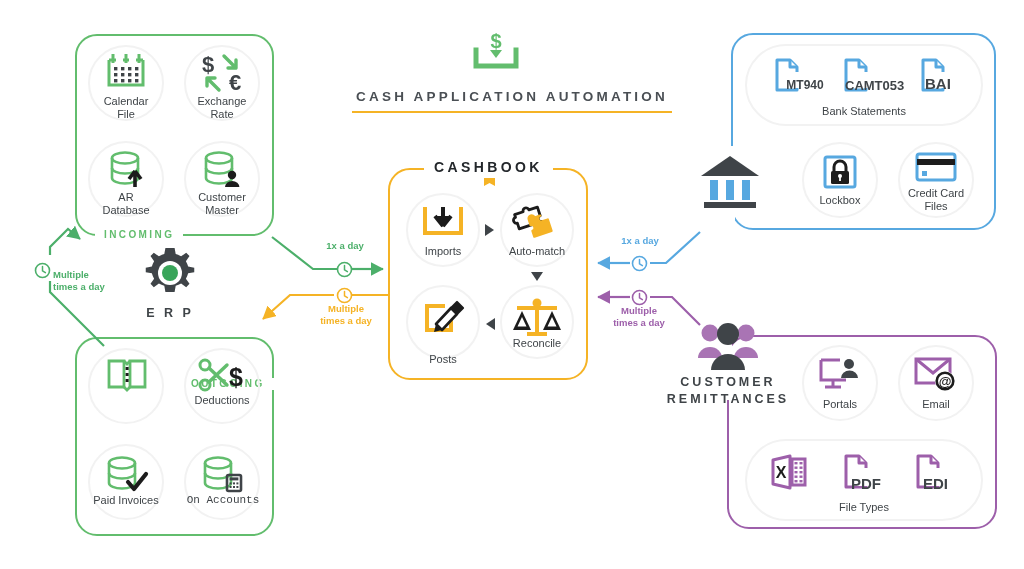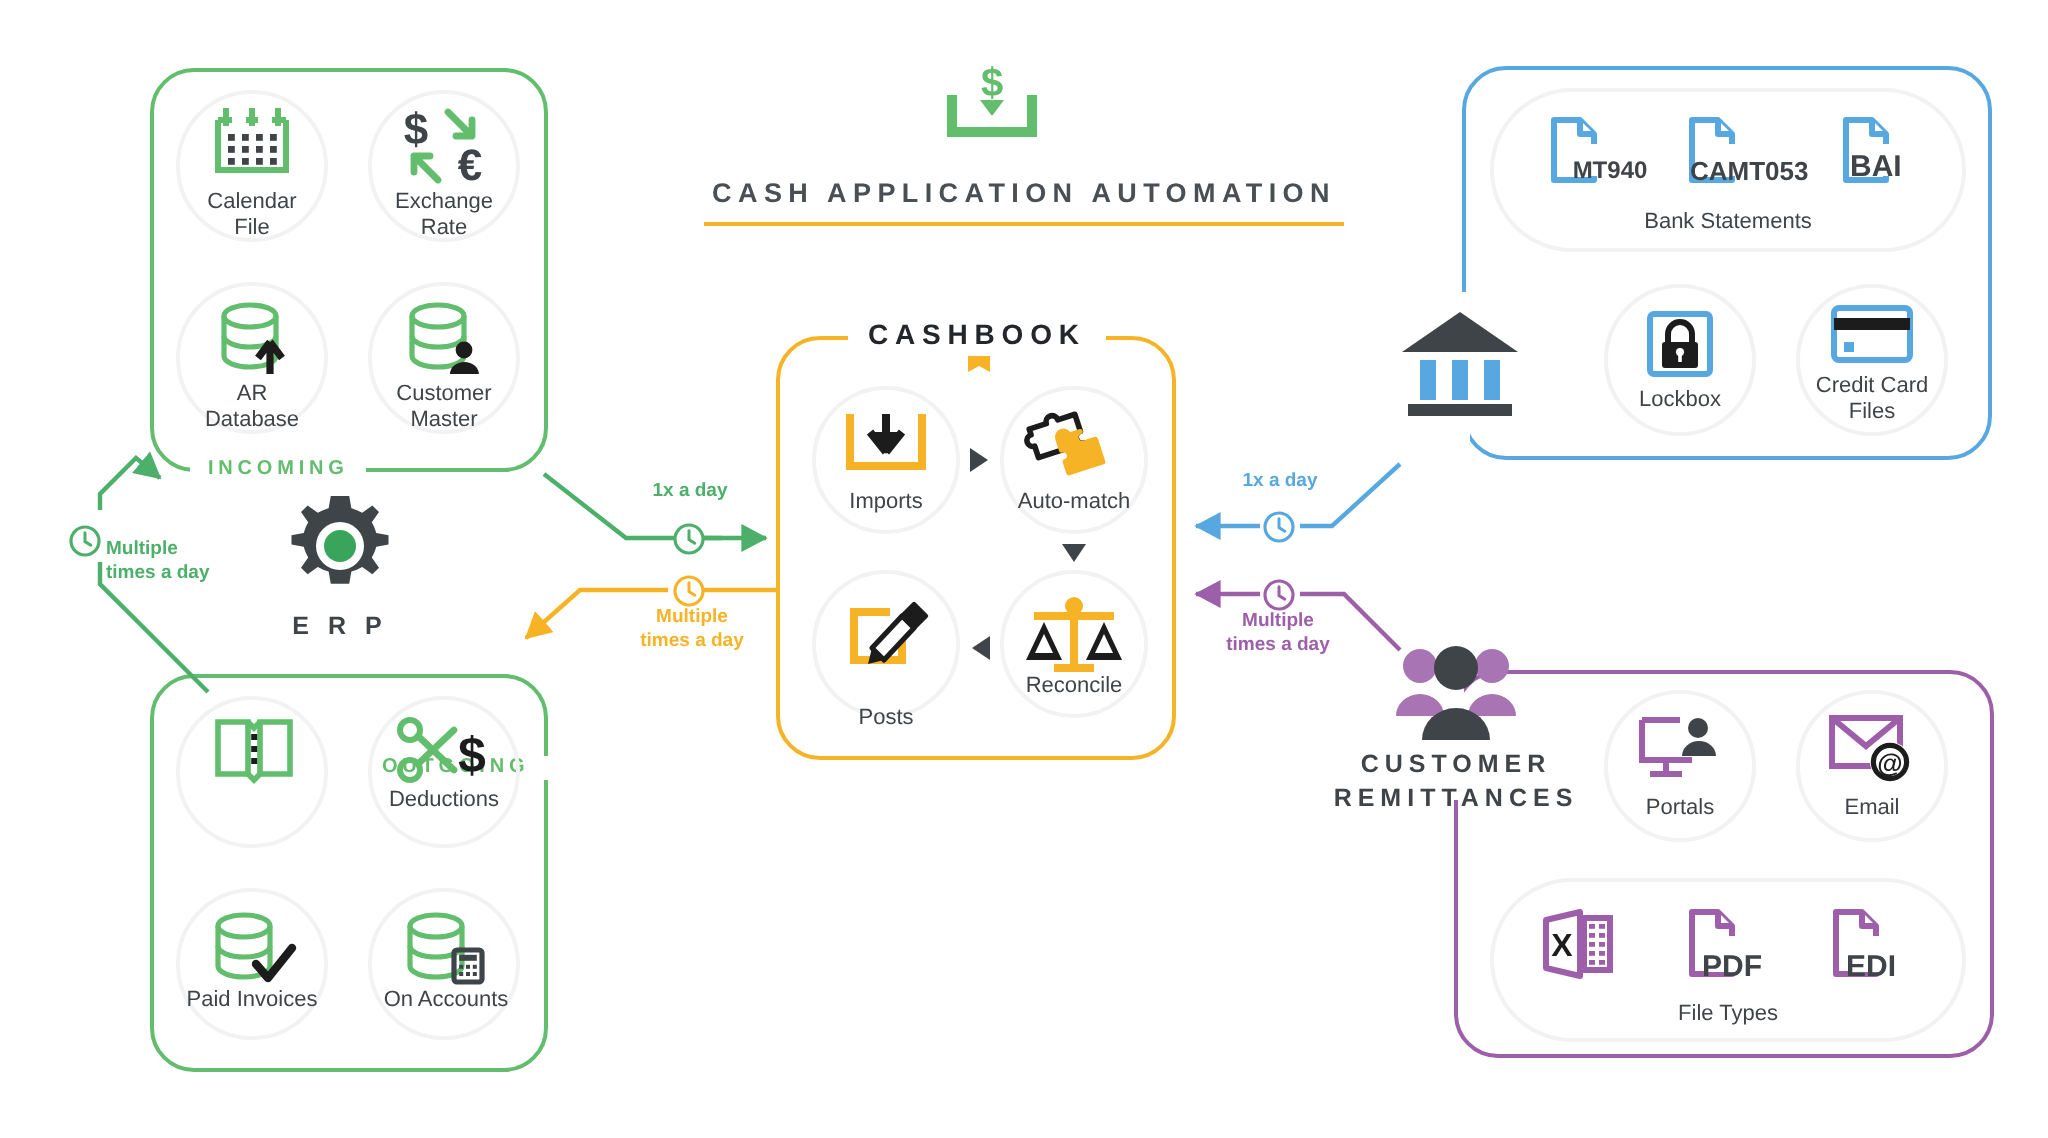--- a/index.html
+++ b/index.html
@@ -268,21 +268,21 @@
         <rect x="27.6" y="23.4" width="8.8" height="3"></rect>
         <rect x="27.6" y="28.4" width="2" height="2"></rect>
           <rect x="31" y="28.4" width="2" height="2"></rect>
           <rect x="34.4" y="28.4" width="2" height="2"></rect>
         <rect x="27.6" y="32" width="2" height="2"></rect>
           <rect x="31" y="32" width="2" height="2"></rect>
           <rect x="34.4" y="32" width="2" height="2"></rect>
       </g>
     </svg>
   </div>
-  <div class="cap" style="left:184px;top:494px;width:78px;">On Accounts</div>
+  <div class="cap" style="left:184px;top:494px;width:78px;font-family:Liberation Mono, monospace;">On Accounts</div>
 
   <div class="abs" style="left:142px;top:248px;">
     <svg width="56" height="56" viewBox="0 0 56 56">
       <path fill="#3f4448" d="M28 0 l4.6 0 1.1 6.1 a22 22 0 0 1 5.4 2.25 l5.1 -3.6 3.3 3.3 -3.6 5.1 a22 22 0 0 1 2.25 5.4 l6.1 1.1 0 4.6 -6.1 1.1 a22 22 0 0 1 -2.25 5.4 l3.6 5.1 -3.3 3.3 -5.1 -3.6 a22 22 0 0 1 -5.4 2.25 l-1.1 6.1 -4.6 0 z"></path>
       <path fill="#3f4448" d="M28 0 l-4.6 0 -1.1 6.1 a22 22 0 0 0 -5.4 2.25 l-5.1 -3.6 -3.3 3.3 3.6 5.1 a22 22 0 0 0 -2.25 5.4 l-6.1 1.1 0 4.6 6.1 1.1 a22 22 0 0 0 2.25 5.4 l-3.6 5.1 3.3 3.3 5.1 -3.6 a22 22 0 0 0 5.4 2.25 l1.1 6.1 4.6 0 z"></path>
       <circle cx="28" cy="25" r="12" fill="#ffffff"></circle>
       <circle cx="28" cy="25" r="8" fill="#39a55a"></circle>
     </svg>
   </div>
   <div class="sectname" style="left:130px;top:305px;width:80px;">E R P</div>

